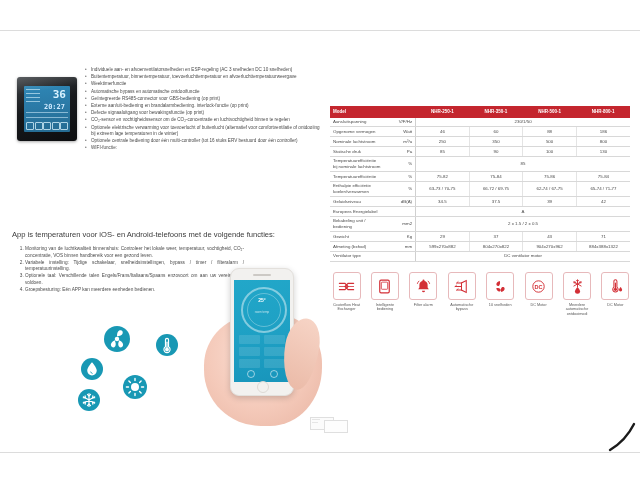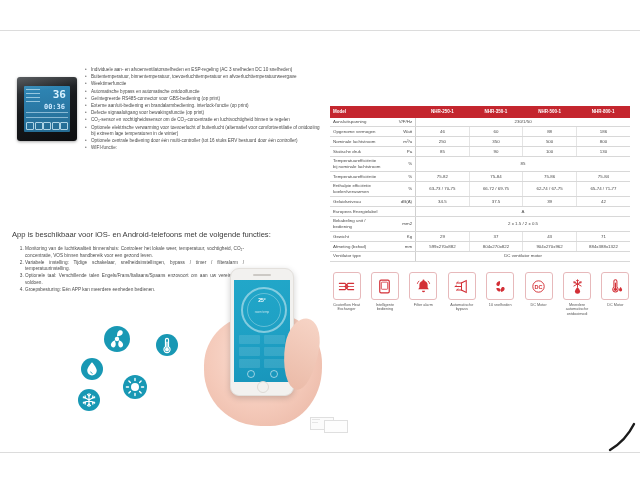--- a/index.html
+++ b/index.html
@@ -228,21 +228,21 @@
 <div class="slide">
 
   <div class="rule-top"></div>
   <div class="rule-bottom"></div>
 
 
   <div class="ctrl-photo">
     <div class="screen">
       <div class="lft"></div>
       <div class="big-num">36</div>
-      <div class="mid-num">00:36</div>
+      <div class="mid-num">20:27</div>
       <div class="rowbar" style="top:26px"></div>
       <div class="rowbar" style="top:31px"></div>
       <div class="icons">
         <i></i>
           <i></i>
           <i></i>
           <i></i>
           <i></i>
       </div>
     </div>
@@ -258,21 +258,21 @@
       <li>Geïntegreerde RS485-connector voor GBS-bediening (op print)</li>
       <li>Externe aan/uit-bediening en brandalarmbediening. interlock-functie (op print)</li>
       <li>Defecte signaaluitgang voor bewakingsfunctie (op print)</li>
       <li>CO₂-sensor en vochtigheidssensor om de CO₂-concentratie en luchtvochtigheid binnen te regelen</li>
       <li>Optionele elektrische verwarming voor toevoerlucht of buitenlucht (alternatief voor comfortventilatie of ontdooiing bij extreem lage temperaturen in de winter)</li>
       <li>Optionele centrale bediening door één multi-controller (tot 16 stuks ERV bestuurd door één controller)</li>
       <li>WIFI-functie:</li>
     </ul>
   </div>
 
-  <div class="app-head">App is beschikbaar voor iOS- en Android-telefoons met de volgende functies:</div>
+  <div class="app-head">App is temperaturen voor iOS- en Android-telefoons met de volgende functies:</div>
 
   <div class="applist">
     <ol>
       <li>Monitoring van de luchtkwaliteit binnenshuis: Controleer het lokale weer, temperatuur, vochtigheid, CO₂-concentratie, VOS binnen handbereik voor een gezond leven.</li>
       <li>Variabele instelling: Tijdige schakelaar, snelheidsinstellingen, bypass / timer / filteralarm / temperatuurinstelling.</li>
       <li>Optionele taal: Verschillende talen Engels/Frans/Italiaans/Spaans enzovoort om aan uw vereisten te voldoen.</li>
       <li>Groepsbesturing: Eén APP kan meerdere eenheden bedienen.</li>
     </ol>
   </div>
 

